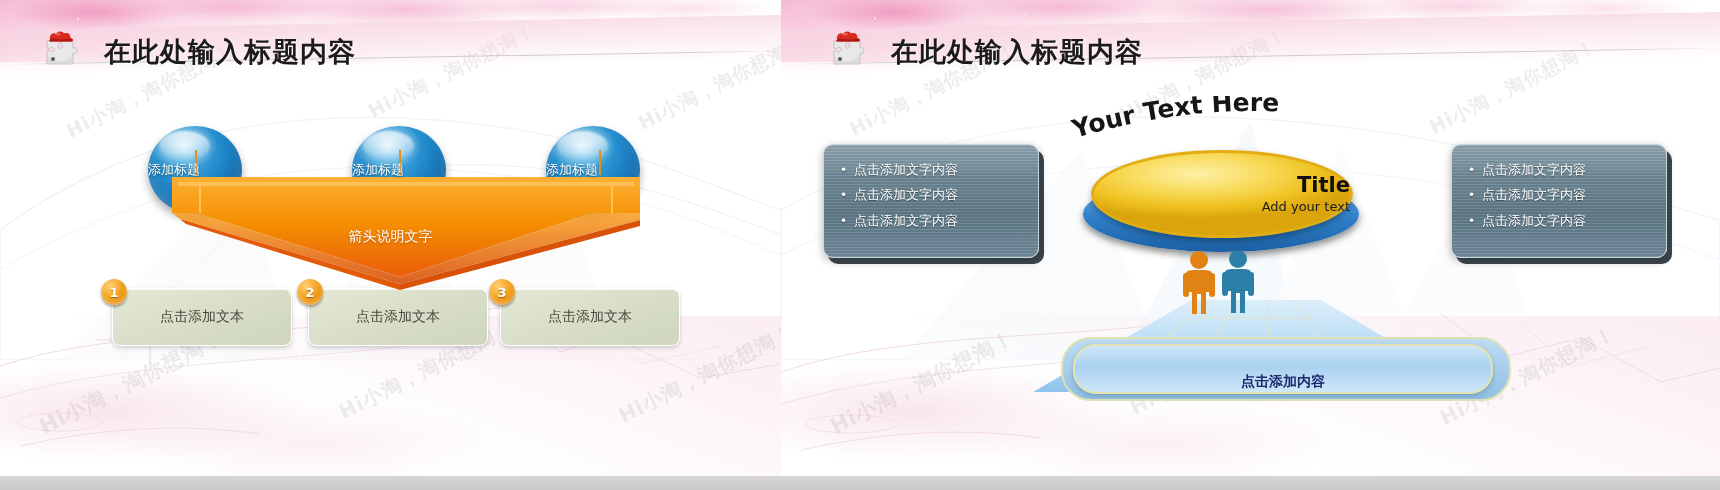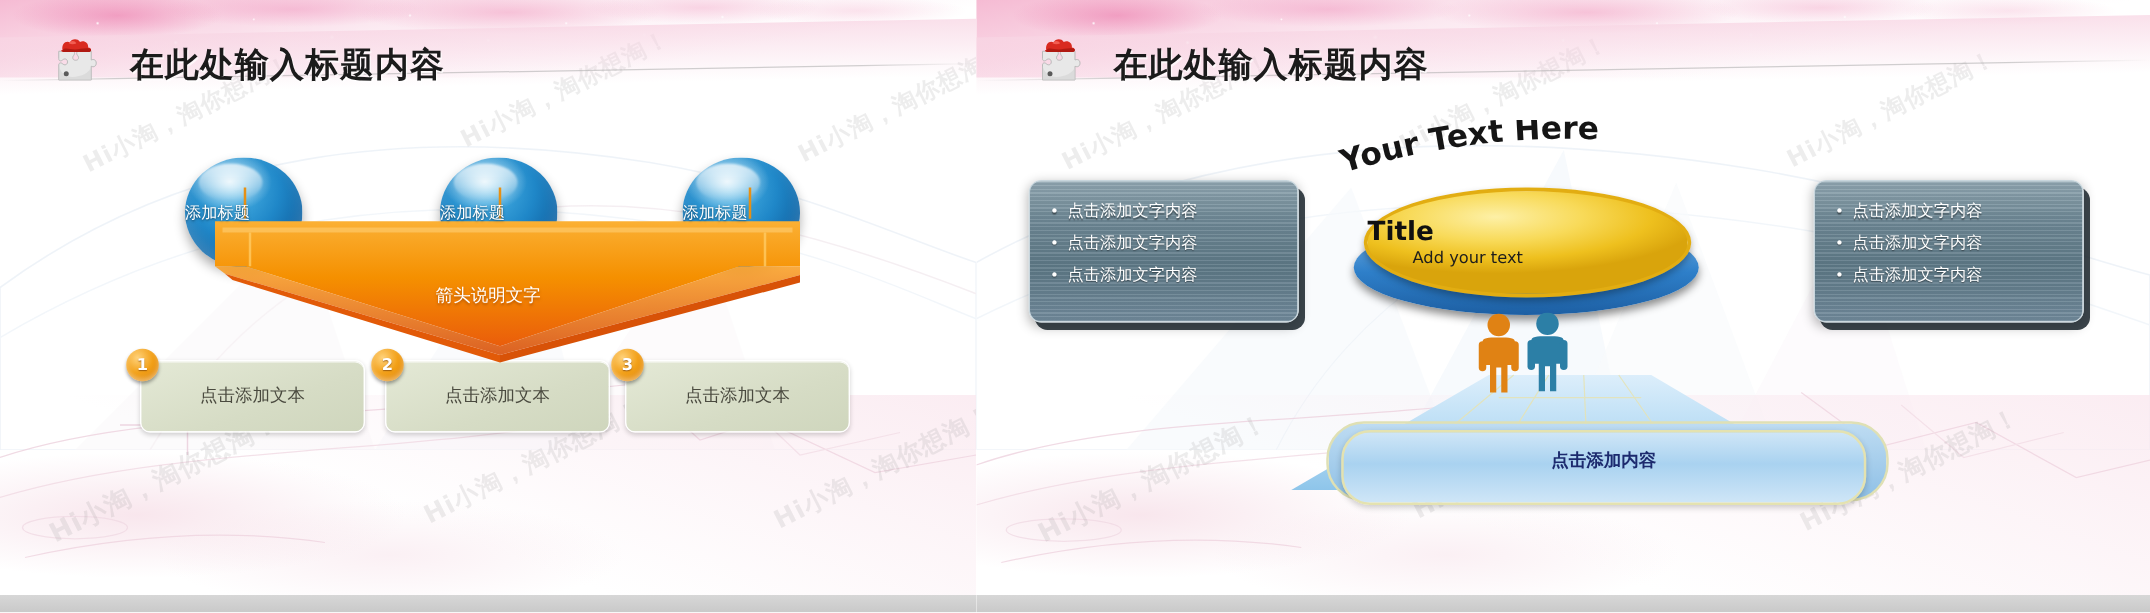--- a/index.html
+++ b/index.html
@@ -135,32 +135,32 @@
   .mb-item:before{content:"•";margin-right:7px;font-size:12px;}
 
   .disc-wrap{position:absolute;left:290px;top:148px;width:300px;height:106px;}
   .disc-blue{position:absolute;left:12px;top:28px;width:276px;height:76px;border-radius:50%;
     background:linear-gradient(180deg,#7fb8e8 0%, #2e7fc9 55%, #1d5fa3 100%);
     box-shadow:0 4px 7px rgba(0,0,0,.45);}
   .disc-yellow{position:absolute;left:20px;top:2px;width:256px;height:82px;border-radius:50%;
     background:
       radial-gradient(ellipse 65% 55% at 40% 25%, #fdf0a6 0%, #f8da59 42%, #eec01e 75%, #d9a40c 100%);
     border:3px solid #e2ad12;box-shadow:0 3px 6px rgba(0,0,0,.3);
-    display:flex;flex-direction:column;align-items:flex-start;justify-content:center;}
+    display:flex;flex-direction:column;align-items:flex-end;justify-content:center;}
   .disc-title{font-size:21px;font-weight:700;color:#101010;
     font-family:"DejaVu Sans",sans-serif;line-height:1.05;}
   .disc-sub{font-size:13px;color:#1d1d1d;font-family:"DejaVu Sans",sans-serif;margin-top:2px;margin-left:36px;}
 
   .people{position:absolute;left:398px;top:250px;width:84px;height:68px;}
   .floor-svg{position:absolute;left:240px;top:296px;}
 
-  .pill{position:absolute;left:292px;top:344px;width:420px;height:60px;border-radius:23px;
+  .pill{position:absolute;left:292px;top:344px;width:420px;height:50px;border-radius:23px;
     background:linear-gradient(180deg,#cfe6f7 0%, #a9d2f0 45%, #cfe6f7 100%);
     border:2px solid #e4e2b0;box-shadow:0 2px 5px rgba(0,0,0,.2);
-    display:flex;align-items:flex-start;justify-content:center;padding-top:14px;
+    display:flex;align-items:flex-start;justify-content:center;padding-top:27px;
     box-sizing:border-box;z-index:3;}
   .pill-outer{position:absolute;left:280px;top:337px;width:446px;height:60px;border-radius:30px;
     background:linear-gradient(180deg,#bedcf2,#8fc0e6);border:2px solid #dfe0b4;z-index:2;}
   .pill-text{color:#1c2a6e;font-size:14px;font-weight:700;
     font-family:"DejaVu Sans",sans-serif;}
 </style>
 </head>
 <body>
 
 <div class="stage">

